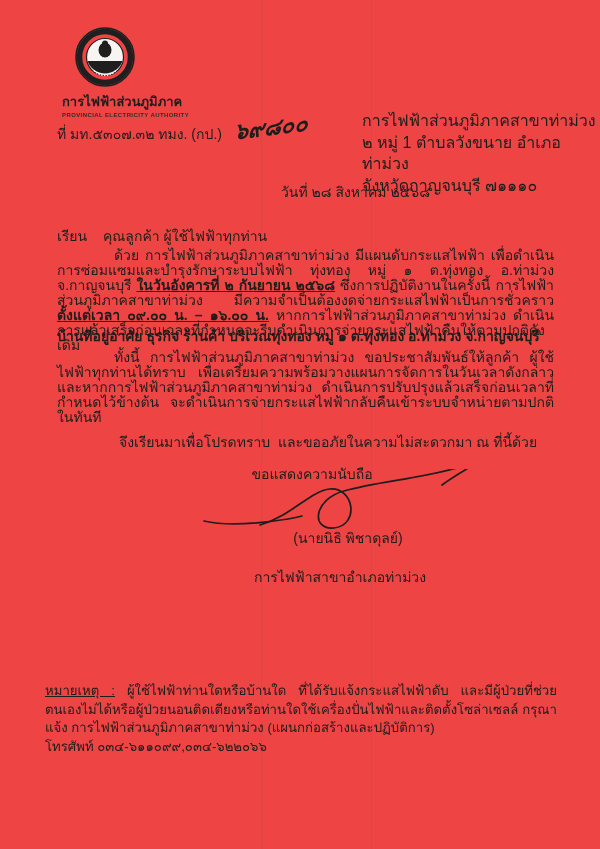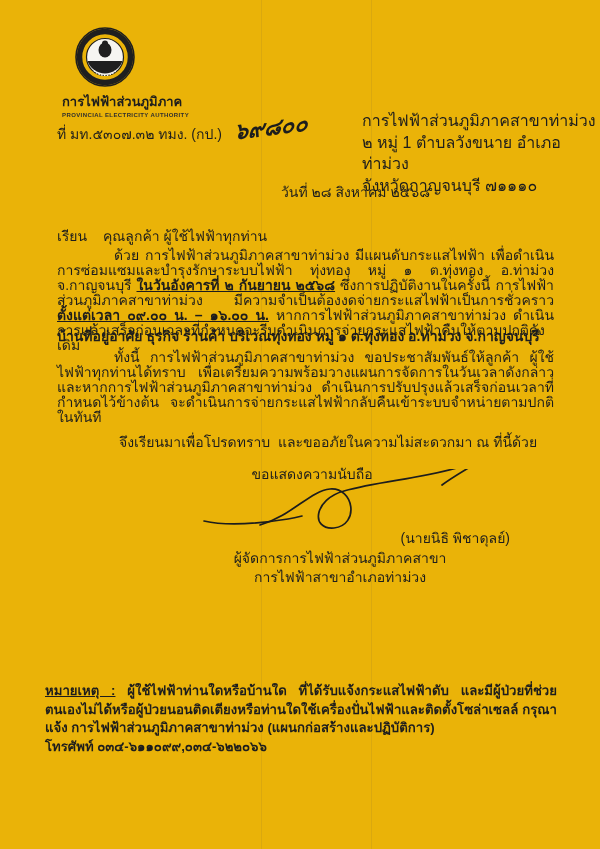--- a/index.html
+++ b/index.html
@@ -3,21 +3,21 @@
 <meta charset="utf-8">
 <style>
   html,body{margin:0;padding:0;}
   body{
     width:600px;height:849px;
     background:#e9e8e4;
     font-family:"Liberation Sans","DejaVu Sans",sans-serif;
   }
   .page{
     position:relative;width:600px;height:849px;overflow:hidden;
-    background:#eab308;color:#1d1d1d;
+    background:#ef4444;color:#1d1d1d;
   }
   .scanline{position:absolute;top:0;bottom:0;width:1px;background:rgba(80,80,80,0.10);}
   .scanline-1{left:261px;}
   .scanline-2{left:371px;}
 
   
   .logo-block{position:absolute;left:62px;top:26px;width:140px;}
   .seal{display:block;margin-left:12px;}
   .org-th{font-weight:700;font-size:13px;margin-top:3px;white-space:nowrap;}
   .org-en{font-weight:700;font-size:6px;color:#2e2e2e;letter-spacing:.4px;white-space:nowrap;}
@@ -47,28 +47,28 @@
   }
   .closing{
     position:absolute;left:57px;top:431px;width:497px;
     font-size:14px;text-indent:62px;white-space:pre-wrap;
   }
 
   
   .sig-block{position:absolute;left:170px;top:463px;width:340px;height:125px;font-size:14px;text-align:center;}
   .sig-salute{position:absolute;top:0;left:0;right:56px;}
   .sig-svg{position:absolute;top:6px;left:28px;}
-  .sig-name{position:absolute;top:64px;left:16px;right:0;text-align:right;}
+  .sig-name{position:absolute;top:64px;left:16px;right:0;}
   .sig-title1{position:absolute;top:84px;left:0;right:0;}
   .sig-title2{position:absolute;top:103px;left:0;right:0;}
 
   
   .footnote{
     position:absolute;left:45px;top:682px;width:512px;
-    font-weight:700;font-size:13.2px;line-height:18.5px;text-align:justify;
+    font-weight:400;font-size:13.2px;line-height:18.5px;text-align:justify;
   }
   .footnote-label{text-decoration:underline;}
   .footnote-phone{margin-top:0;}
 </style>
 </head>
 <body>
 
 <div class="page">
   <div class="scanline scanline-1"></div>
   <div class="scanline scanline-2"></div>
@@ -118,21 +118,20 @@
   <div class="sig-block">
     <div class="sig-salute">ขอแสดงความนับถือ</div>
     <svg class="sig-svg" width="290" height="62" viewBox="0 0 290 62">
       <g fill="none" stroke="#1d1d1d" stroke-width="1.7" stroke-linecap="round">
         <path d="M6 52 C28 57, 58 55, 90 50 C96 49, 100 48, 104 47"></path>
         <path d="M62 56 C95 46, 112 22, 132 20 C156 18, 162 56, 136 59 C112 61, 116 30, 146 22 C182 12, 222 10, 262 -2"></path>
         <path d="M244 16 C252 10, 262 4, 272 -2"></path>
       </g>
     </svg>
     <div class="sig-name">(นายนิธิ พิชาดุลย์)</div>
-    <div class="sig-title1">ผู้จัดการการไฟฟ้าส่วนภูมิภาคสาขา</div>
     <div class="sig-title2">การไฟฟ้าสาขาอำเภอท่าม่วง</div>
   </div>
 
   <div class="footnote">
     <span class="footnote-label">หมายเหตุ :</span><span> ผู้ใช้ไฟฟ้าท่านใดหรือบ้านใด ที่ได้รับแจ้งกระแสไฟฟ้าดับ และมีผู้ป่วยที่ช่วยตนเองไม่ได้หรือผู้ป่วยนอนติดเตียงหรือท่านใดใช้เครื่องปั่นไฟฟ้าและติดตั้งโซล่าเซลล์ กรุณาแจ้ง การไฟฟ้าส่วนภูมิภาคสาขาท่าม่วง (แผนกก่อสร้างและปฏิบัติการ)</span>
     <div class="footnote-phone">โทรศัพท์ ๐๓๔-๖๑๑๐๙๙,๐๓๔-๖๒๒๐๖๖</div>
   </div>
 </div>
 
 </body></html>

